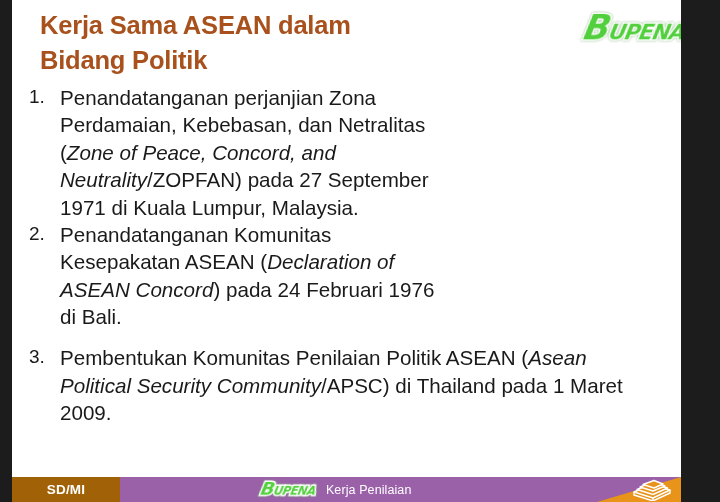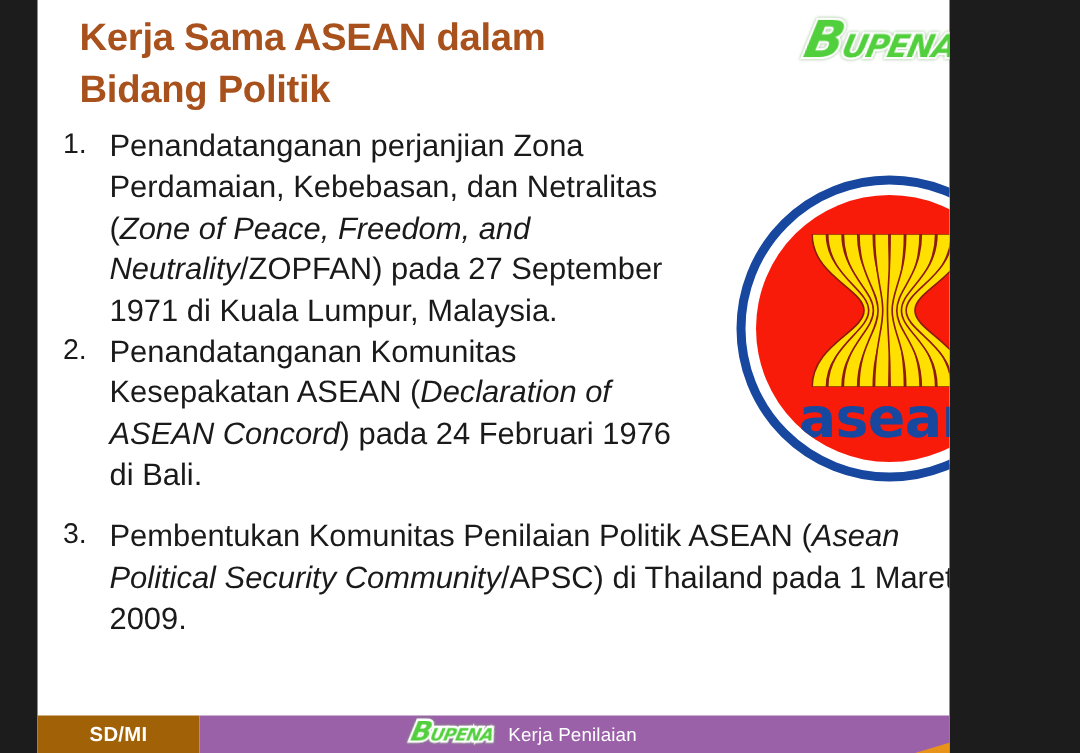--- a/index.html
+++ b/index.html
@@ -10,22 +10,22 @@
     overflow: hidden;
   }
   #slide-root {
     position: relative;
     width: 720px; height: 502px;
     background: #1c1c1c;
   }
   
   #slide-canvas {
     position: absolute;
-    left: 25px; top: 0;
-    width: 608px; height: 502px;
+    left: 12px; top: 0;
+    width: 669px; height: 502px;
     background: #ffffff;
     overflow: hidden;
   }
 
   
   #title-block {
     position: absolute;
     left: 28px; top: 8px;
     width: 400px;
   }
@@ -198,55 +198,35 @@
     <div id="header-logo">
       <span class="bupena-wrap">
         <span class="bupena-text"><span class="bup-b">B</span><span class="bup-rest">UPENA</span></span>
       </span>
     </div>
 
     <div id="content-list">
 
       <div class="list-item" id="item-1">
         <span class="li-marker">1.</span>
-        <span class="li-text"><span>Penandatanganan perjanjian Zona Perdamaian, Kebebasan, dan Netralitas (</span><i>Zone of Peace, Freedom, and Neutrality</i><span>/ZOPFAN) pada 27 September 1971 di Kuala Lumpur, Malaysia.</span></span>
+        <span class="li-text"><span>Penandatanganan perjanjian Zona Perdamaian, Kebebasan, dan Netralitas (</span><i>Zone of Peace, Concord, and Neutrality</i><span>/ZOPFAN) pada 27 September 1971 di Kuala Lumpur, Malaysia.</span></span>
       </div>
 
       <div class="list-item" id="item-2">
         <span class="li-marker">2.</span>
         <span class="li-text"><span>Penandatanganan Komunitas Kesepakatan ASEAN (</span><i>Declaration of ASEAN Concord</i><span>) pada 24 Februari 1976 di Bali.</span></span>
       </div>
 
       <div class="list-item" id="item-3">
         <span class="li-marker">3.</span>
         <span class="li-text"><span>Pembentukan Komunitas Penilaian Politik ASEAN (</span><i>Asean Political Security Community</i><span>/APSC) di Thailand pada 1 Maret 2009.</span></span>
       </div>
 
     </div>
 
-    <div id="asean-logo">
-      <div class="asean-ring"></div>
-      <div class="asean-disc">
-        <svg class="stalks" viewBox="0 0 104 102">
-          <g id="stalk-group">
-              <path d="M 0.4159999999999995 0 C 0.4159999999999995 28.05, 35.01784 36.72, 35.01784 51 C 35.01784 65.28, 0.4159999999999995 73.95, 0.4159999999999995 102 L 9.984000000000002 102 C 9.984000000000002 73.95, 40.90216 65.28, 40.90216 51 C 40.90216 36.72, 9.984000000000002 28.05, 9.984000000000002 0 Z" fill="#ffe000" stroke="#8c1b0c" stroke-width="1.1"></path>
-              <path d="M 10.815999999999999 0 C 10.815999999999999 28.05, 38.13784 36.72, 38.13784 51 C 38.13784 65.28, 10.815999999999999 73.95, 10.815999999999999 102 L 20.384 102 C 20.384 73.95, 44.02216 65.28, 44.02216 51 C 44.02216 36.72, 20.384 28.05, 20.384 0 Z" fill="#ffe000" stroke="#8c1b0c" stroke-width="1.1"></path>
-              <path d="M 21.216 0 C 21.216 28.05, 41.25784 36.72, 41.25784 51 C 41.25784 65.28, 21.216 73.95, 21.216 102 L 30.784 102 C 30.784 73.95, 47.142160000000004 65.28, 47.142160000000004 51 C 47.142160000000004 36.72, 30.784 28.05, 30.784 0 Z" fill="#ffe000" stroke="#8c1b0c" stroke-width="1.1"></path>
-              <path d="M 31.616 0 C 31.616 28.05, 44.37784 36.72, 44.37784 51 C 44.37784 65.28, 31.616 73.95, 31.616 102 L 41.184 102 C 41.184 73.95, 50.26216 65.28, 50.26216 51 C 50.26216 36.72, 41.184 28.05, 41.184 0 Z" fill="#ffe000" stroke="#8c1b0c" stroke-width="1.1"></path>
-              <path d="M 42.016000000000005 0 C 42.016000000000005 28.05, 47.49784 36.72, 47.49784 51 C 47.49784 65.28, 42.016000000000005 73.95, 42.016000000000005 102 L 51.584 102 C 51.584 73.95, 53.38216 65.28, 53.38216 51 C 53.38216 36.72, 51.584 28.05, 51.584 0 Z" fill="#ffe000" stroke="#8c1b0c" stroke-width="1.1"></path>
-              <path d="M 52.416000000000004 0 C 52.416000000000004 28.05, 50.61784 36.72, 50.61784 51 C 50.61784 65.28, 52.416000000000004 73.95, 52.416000000000004 102 L 61.984 102 C 61.984 73.95, 56.50216 65.28, 56.50216 51 C 56.50216 36.72, 61.984 28.05, 61.984 0 Z" fill="#ffe000" stroke="#8c1b0c" stroke-width="1.1"></path>
-              <path d="M 62.81600000000001 0 C 62.81600000000001 28.05, 53.73784 36.72, 53.73784 51 C 53.73784 65.28, 62.81600000000001 73.95, 62.81600000000001 102 L 72.38400000000001 102 C 72.38400000000001 73.95, 59.62216 65.28, 59.62216 51 C 59.62216 36.72, 72.38400000000001 28.05, 72.38400000000001 0 Z" fill="#ffe000" stroke="#8c1b0c" stroke-width="1.1"></path>
-              <path d="M 73.216 0 C 73.216 28.05, 56.857839999999996 36.72, 56.857839999999996 51 C 56.857839999999996 65.28, 73.216 73.95, 73.216 102 L 82.784 102 C 82.784 73.95, 62.74216 65.28, 62.74216 51 C 62.74216 36.72, 82.784 28.05, 82.784 0 Z" fill="#ffe000" stroke="#8c1b0c" stroke-width="1.1"></path>
-              <path d="M 83.61599999999999 0 C 83.61599999999999 28.05, 59.97783999999999 36.72, 59.97783999999999 51 C 59.97783999999999 65.28, 83.61599999999999 73.95, 83.61599999999999 102 L 93.184 102 C 93.184 73.95, 65.86215999999999 65.28, 65.86215999999999 51 C 65.86215999999999 36.72, 93.184 28.05, 93.184 0 Z" fill="#ffe000" stroke="#8c1b0c" stroke-width="1.1"></path>
-              <path d="M 94.01599999999999 0 C 94.01599999999999 28.05, 63.09783999999999 36.72, 63.09783999999999 51 C 63.09783999999999 65.28, 94.01599999999999 73.95, 94.01599999999999 102 L 103.584 102 C 103.584 73.95, 68.98216 65.28, 68.98216 51 C 68.98216 36.72, 103.584 28.05, 103.584 0 Z" fill="#ffe000" stroke="#8c1b0c" stroke-width="1.1"></path>
-            </g>
-        </svg>
-        <div class="asean-word">asean</div>
-      </div>
-    </div>
 
     <div id="footer">
       <div id="footer-level">SD/MI</div>
       <div id="footer-main">
         <div id="footer-logo">
           <span class="bupena-wrap">
             <span class="bupena-text"><span class="bup-b">B</span><span class="bup-rest">UPENA</span></span>
           </span>
         </div>
         <span id="footer-label">Kerja Penilaian</span>

